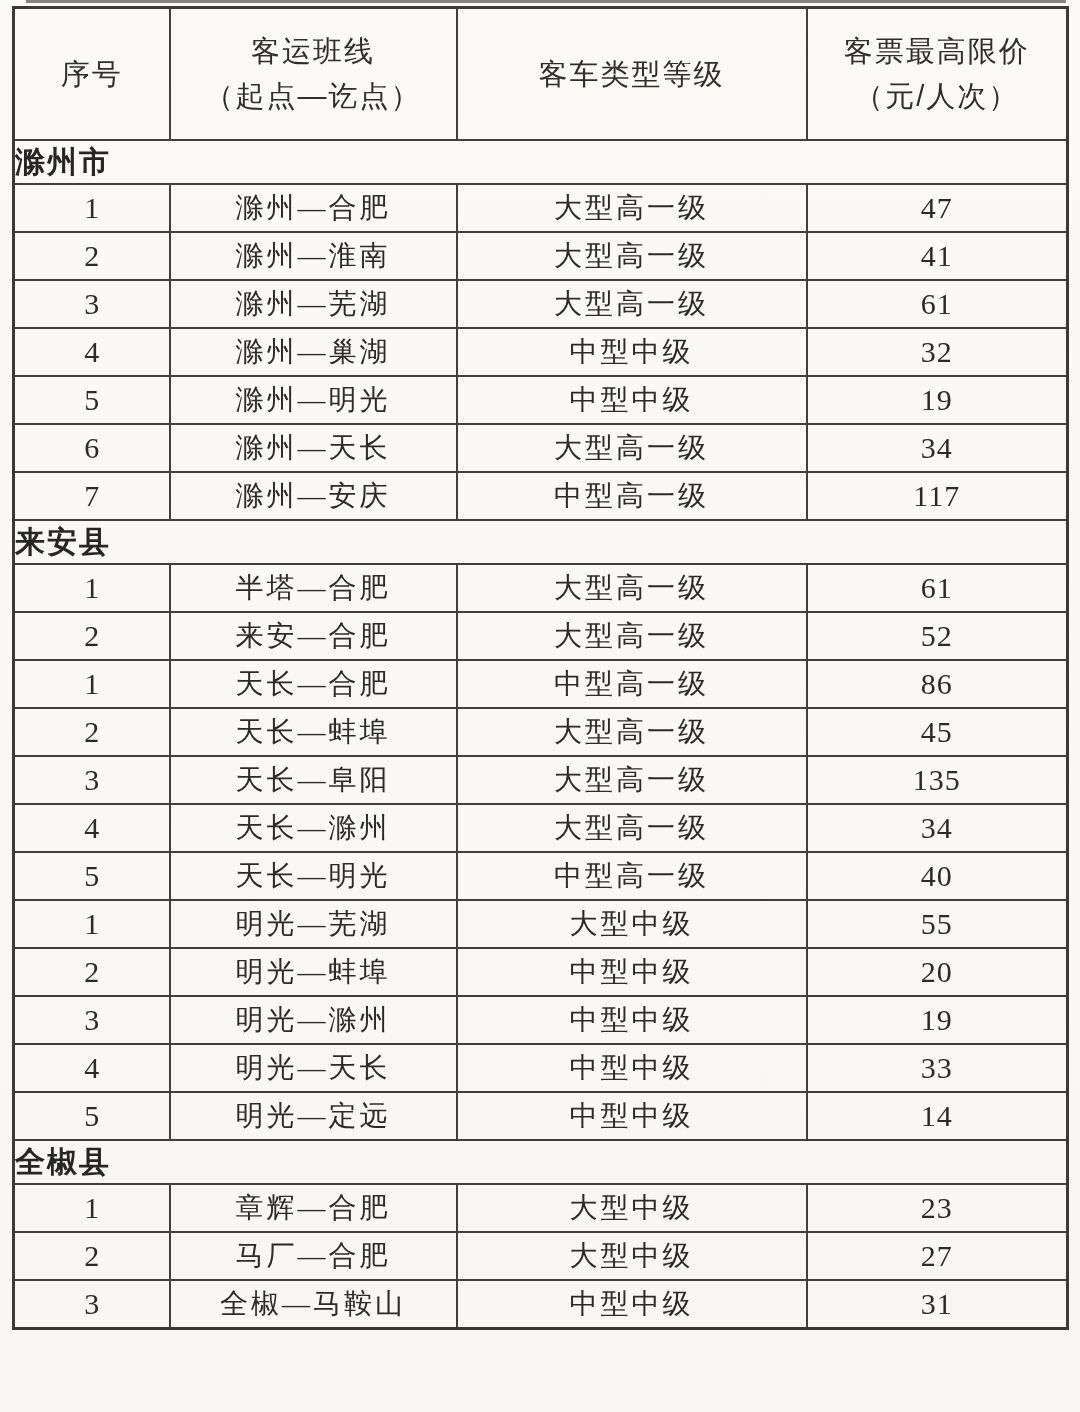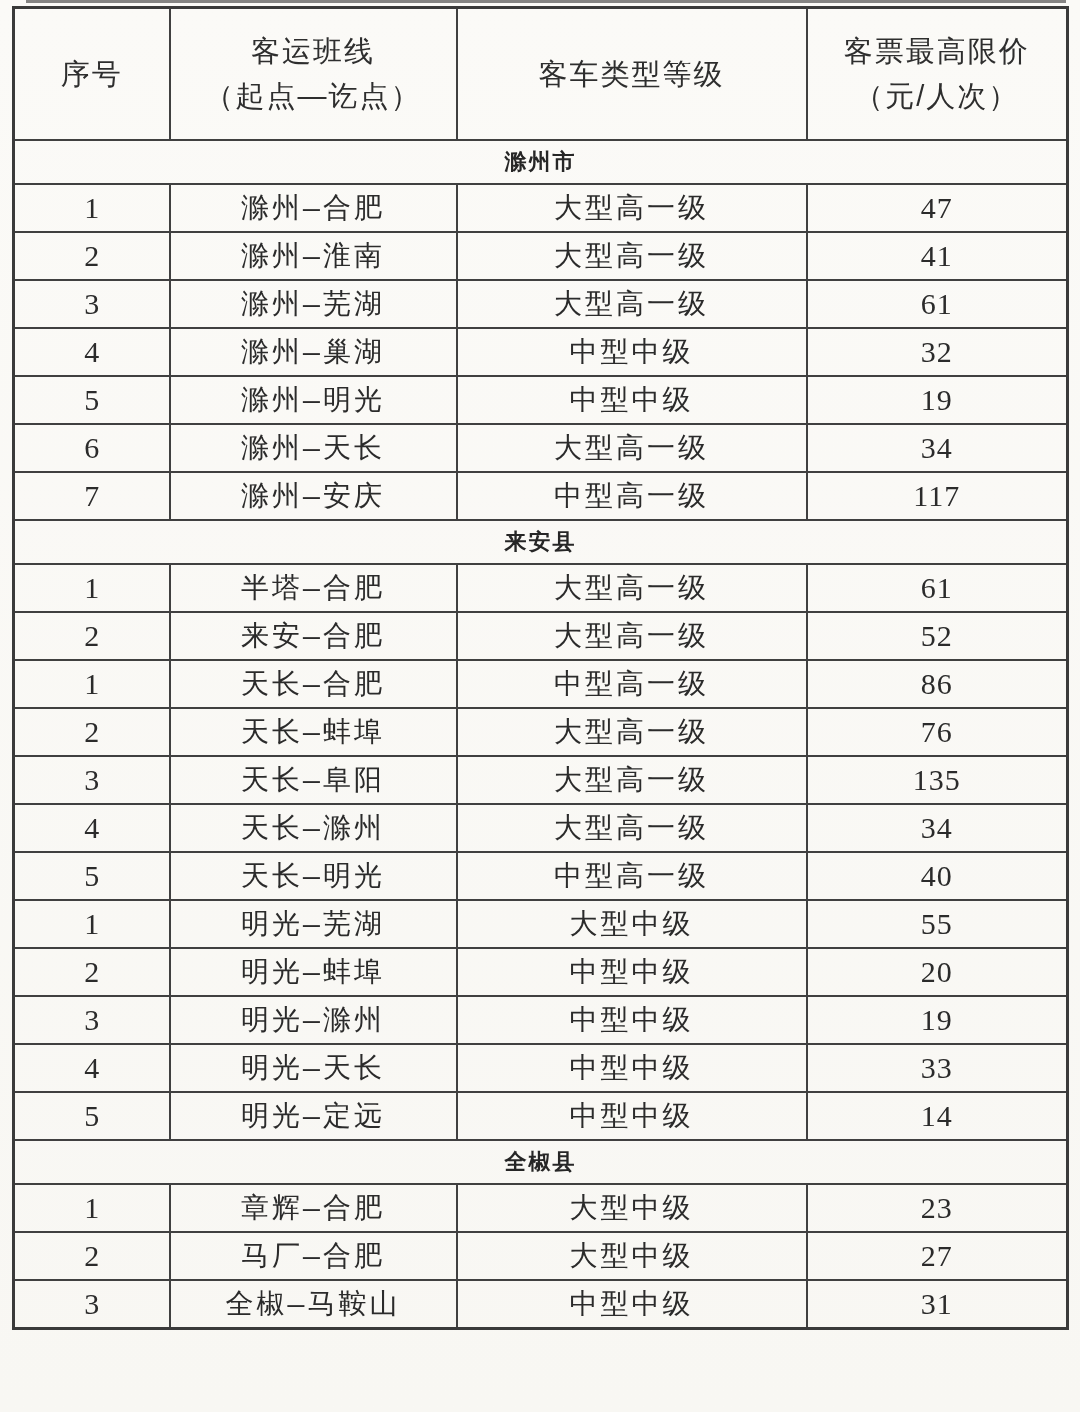--- a/index.html
+++ b/index.html
@@ -55,40 +55,40 @@
     text-align: center;
   }
   .th-line {
     display: block;
     line-height: 1.55;
     letter-spacing: 2px;
   }
   
   .section-cell {
     height: 42px;
-    text-align: center;
+    text-align: left;
     padding-left: 8px;
     font-family: "Liberation Sans", sans-serif;
     font-weight: 600;
-    font-size: 22px;
+    font-size: 30px;
     letter-spacing: 2px;
     color: #262626;
   }
   
   .data-row td {
     height: 46px;
     text-align: center;
   }
   .seq-cell {
     font-family: "Liberation Serif", serif;
     font-size: 30px;
   }
   .route-cell,
   .bus-type-cell {
-    font-family: Liberation Mono, monospace;
+    font-family: Liberation Serif, serif;
     font-size: 28px;
     letter-spacing: 3px;
   }
   .price-cell {
     font-family: "Liberation Serif", serif;
     font-size: 30px;
     letter-spacing: 1px;
   }
 </style>
 </head>
@@ -186,21 +186,21 @@
         <tr class="data-row">
           <td class="seq-cell">1</td>
           <td class="route-cell">天长—合肥</td>
           <td class="bus-type-cell">中型高一级</td>
           <td class="price-cell">86</td>
         </tr>
         <tr class="data-row">
           <td class="seq-cell">2</td>
           <td class="route-cell">天长—蚌埠</td>
           <td class="bus-type-cell">大型高一级</td>
-          <td class="price-cell">76</td>
+          <td class="price-cell">45</td>
         </tr>
         <tr class="data-row">
           <td class="seq-cell">3</td>
           <td class="route-cell">天长—阜阳</td>
           <td class="bus-type-cell">大型高一级</td>
           <td class="price-cell">135</td>
         </tr>
         <tr class="data-row">
           <td class="seq-cell">4</td>
           <td class="route-cell">天长—滁州</td>

